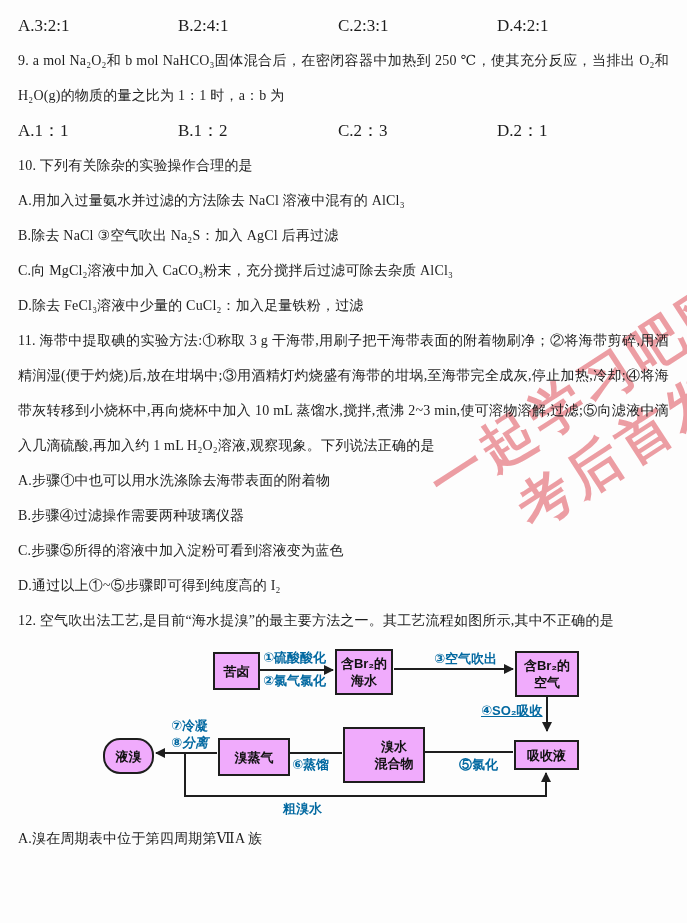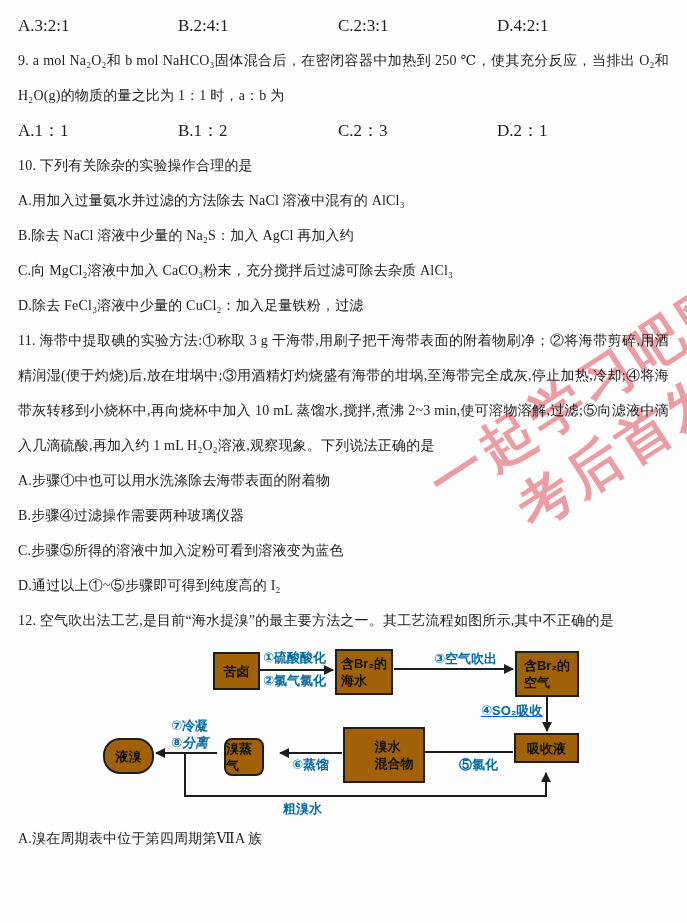--- a/index.html
+++ b/index.html
@@ -35,22 +35,23 @@
     position:relative;
     height:183px;
     margin:0 -18px;   
     font-family:"Liberation Sans","DejaVu Sans",sans-serif;
     z-index:2;
   }
   .dbox {
     position:absolute;
     box-sizing:border-box;
     border:2px solid #1e1e1e;
-    background:#a16207;
+    background:#f0abfc;
     display:flex; align-items:center; justify-content:center;
+    text-align:center;
     white-space:pre-line;
     font-size:13px; font-weight:bold; line-height:17px;
     color:#111;
   }
   .dlabel {
     position:absolute;
     font-size:13px; font-weight:bold;
     white-space:nowrap;
     color:#0369a1;
     line-height:15px;
@@ -96,21 +97,21 @@
     <p class="line stem">9. a mol Na₂O₂和 b mol NaHCO₃固体混合后，在密闭容器中加热到 250 ℃，使其充分反应，当排出 O₂和 H₂O(g)的物质的量之比为 1：1 时，a：b 为</p>
     <div class="opts-row">
       <span>A.1：1</span>
       <span>B.1：2</span>
       <span>C.2：3</span>
       <span>D.2：1</span>
     </div>
 
     <p class="line">10. 下列有关除杂的实验操作合理的是</p>
     <p class="line">A.用加入过量氨水并过滤的方法除去 NaCl 溶液中混有的 AlCl₃</p>
-    <p class="line">B.除去 NaCl 溶液中少量的 Na₂S：加入 AgCl 再加入约</p>
+    <p class="line">B.除去 NaCl ③空气吹出 Na₂S：加入 AgCl 后再过滤</p>
     <p class="line">C.向 MgCl₂溶液中加入 CaCO₃粉末，充分搅拌后过滤可除去杂质 AlCl₃</p>
     <p class="line">D.除去 FeCl₃溶液中少量的 CuCl₂：加入足量铁粉，过滤</p>
 
     <p class="line stem">11. 海带中提取碘的实验方法:①称取 3 g 干海带,用刷子把干海带表面的附着物刷净；②将海带剪碎,用酒精润湿(便于灼烧)后,放在坩埚中;③用酒精灯灼烧盛有海带的坩埚,至海带完全成灰,停止加热,冷却;④将海带灰转移到小烧杯中,再向烧杯中加入 10 mL 蒸馏水,搅拌,煮沸 2~3 min,使可溶物溶解,过滤;⑤向滤液中滴入几滴硫酸,再加入约 1 mL H₂O₂溶液,观察现象。下列说法正确的是</p>
     <p class="line">A.步骤①中也可以用水洗涤除去海带表面的附着物</p>
     <p class="line">B.步骤④过滤操作需要两种玻璃仪器</p>
     <p class="line">C.步骤⑤所得的溶液中加入淀粉可看到溶液变为蓝色</p>
     <p class="line">D.通过以上①~⑤步骤即可得到纯度高的 I₂</p>
 
     <p class="line stem">12. 空气吹出法工艺,是目前“海水提溴”的最主要方法之一。其工艺流程如图所示,其中不正确的是</p>
@@ -129,24 +130,24 @@
         <line x1="342" y1="115" x2="280" y2="115" stroke="#1e1e1e" stroke-width="2" marker-end="url(#ar)"></line>
         <line x1="217" y1="115" x2="156" y2="115" stroke="#1e1e1e" stroke-width="2" marker-end="url(#ar)"></line>
         <polyline points="185,115 185,158 546,158 546,135" fill="none" stroke="#1e1e1e" stroke-width="2" marker-end="url(#ar)"></polyline>
       </svg>
 
       <div class="dbox" style="left:213px; top:14px; width:47px; height:38px;">苦卤</div>
       <div class="dbox" style="left:335px; top:11px; width:58px; height:46px;">含Br₂的
 海水</div>
       <div class="dbox" style="left:515px; top:13px; width:64px; height:46px;">含Br₂的
 空气</div>
-      <div class="dbox" style="left:514px; top:95px; width:65px; height:30px;">吸收液</div>
+      <div class="dbox" style="left:514px; top:102px; width:65px; height:30px;">吸收液</div>
       <div class="dbox" style="left:343px; top:89px; width:82px; height:56px;padding-left:20px;">溴水
 混合物</div>
-      <div class="dbox" style="left:224px; top:100px; width:40px; height:38px;border-radius:8px;">溴蒸气</div>
+      <div class="dbox" style="left:218px; top:100px; width:72px; height:38px;">溴蒸气</div>
       <div class="dbox" style="left:103px; top:100px; width:51px; height:36px;border-radius:17px;">液溴</div>
 
       <div class="dlabel" style="left:263px; top:12px;">①硫酸酸化</div>
       <div class="dlabel" style="left:263px; top:35px;">②氯气氯化</div>
       <div class="dlabel" style="left:434px; top:13px;">③空气吹出</div>
       <div class="dlabel" style="left:481px; top:65px;text-decoration:underline;">④SO₂吸收</div>
       <div class="dlabel" style="left:459px; top:119px;font-family:Liberation Serif, serif;">⑤氯化</div>
       <div class="dlabel" style="left:292px; top:119px;">⑥蒸馏</div>
       <div class="dlabel" style="left:171px; top:80px;">⑦冷凝</div>
       <div class="dlabel" style="left:171px; top:97px;font-style:italic;">⑧分离</div>

